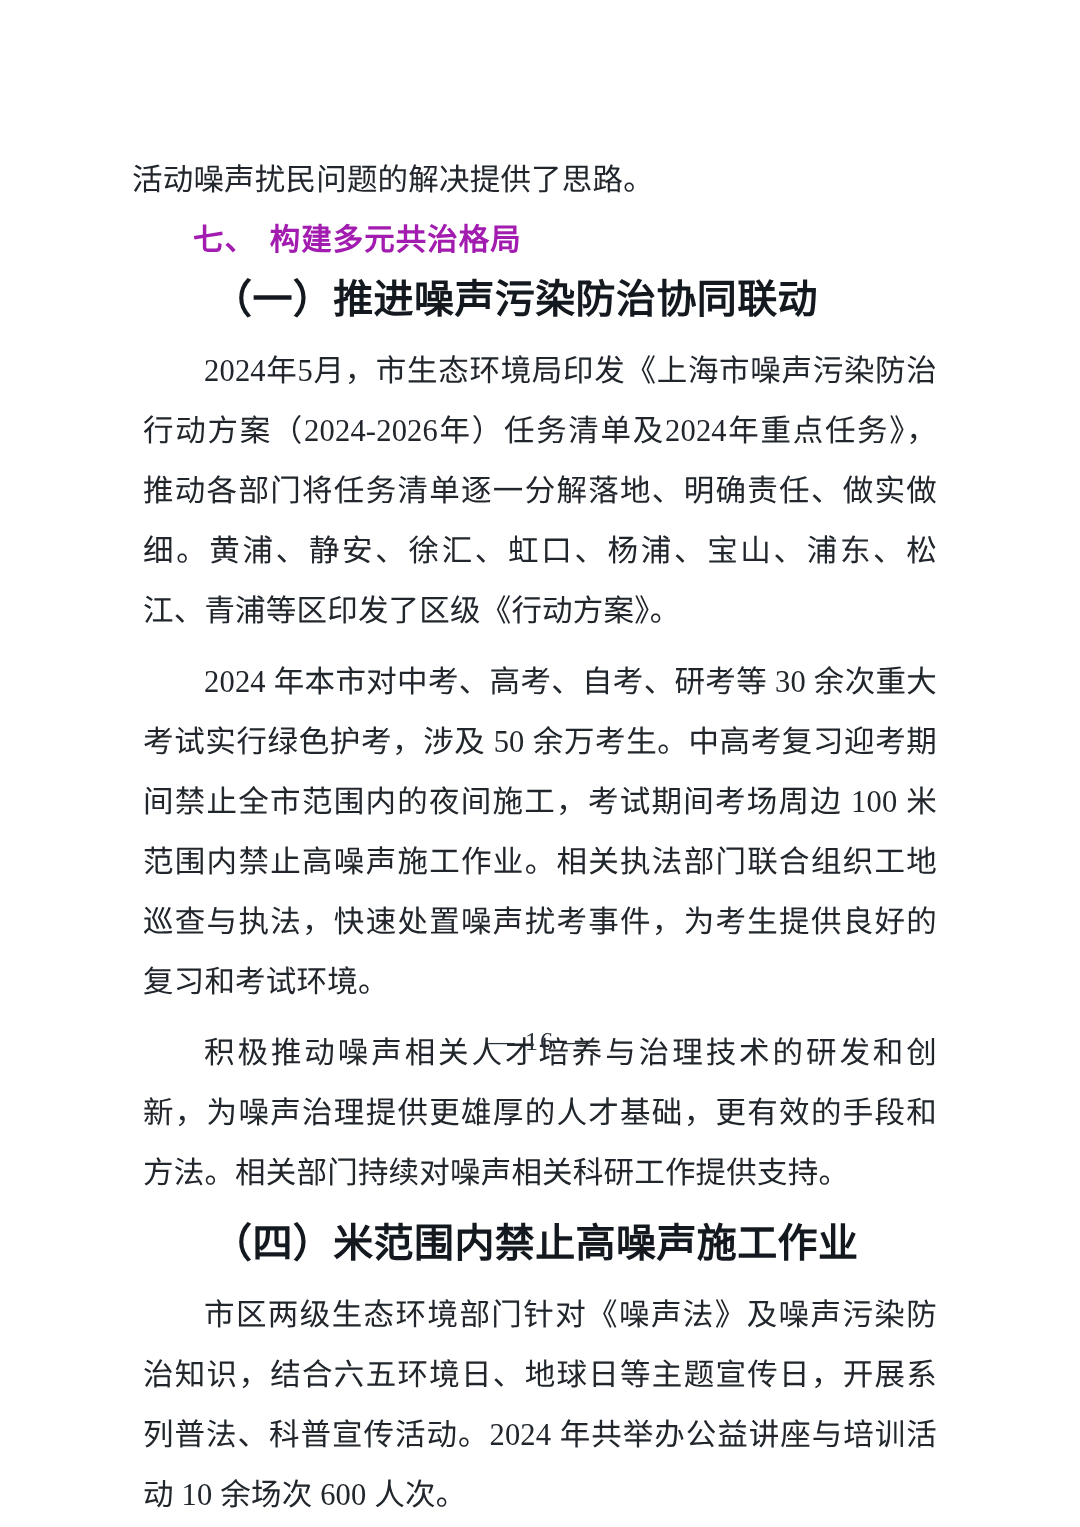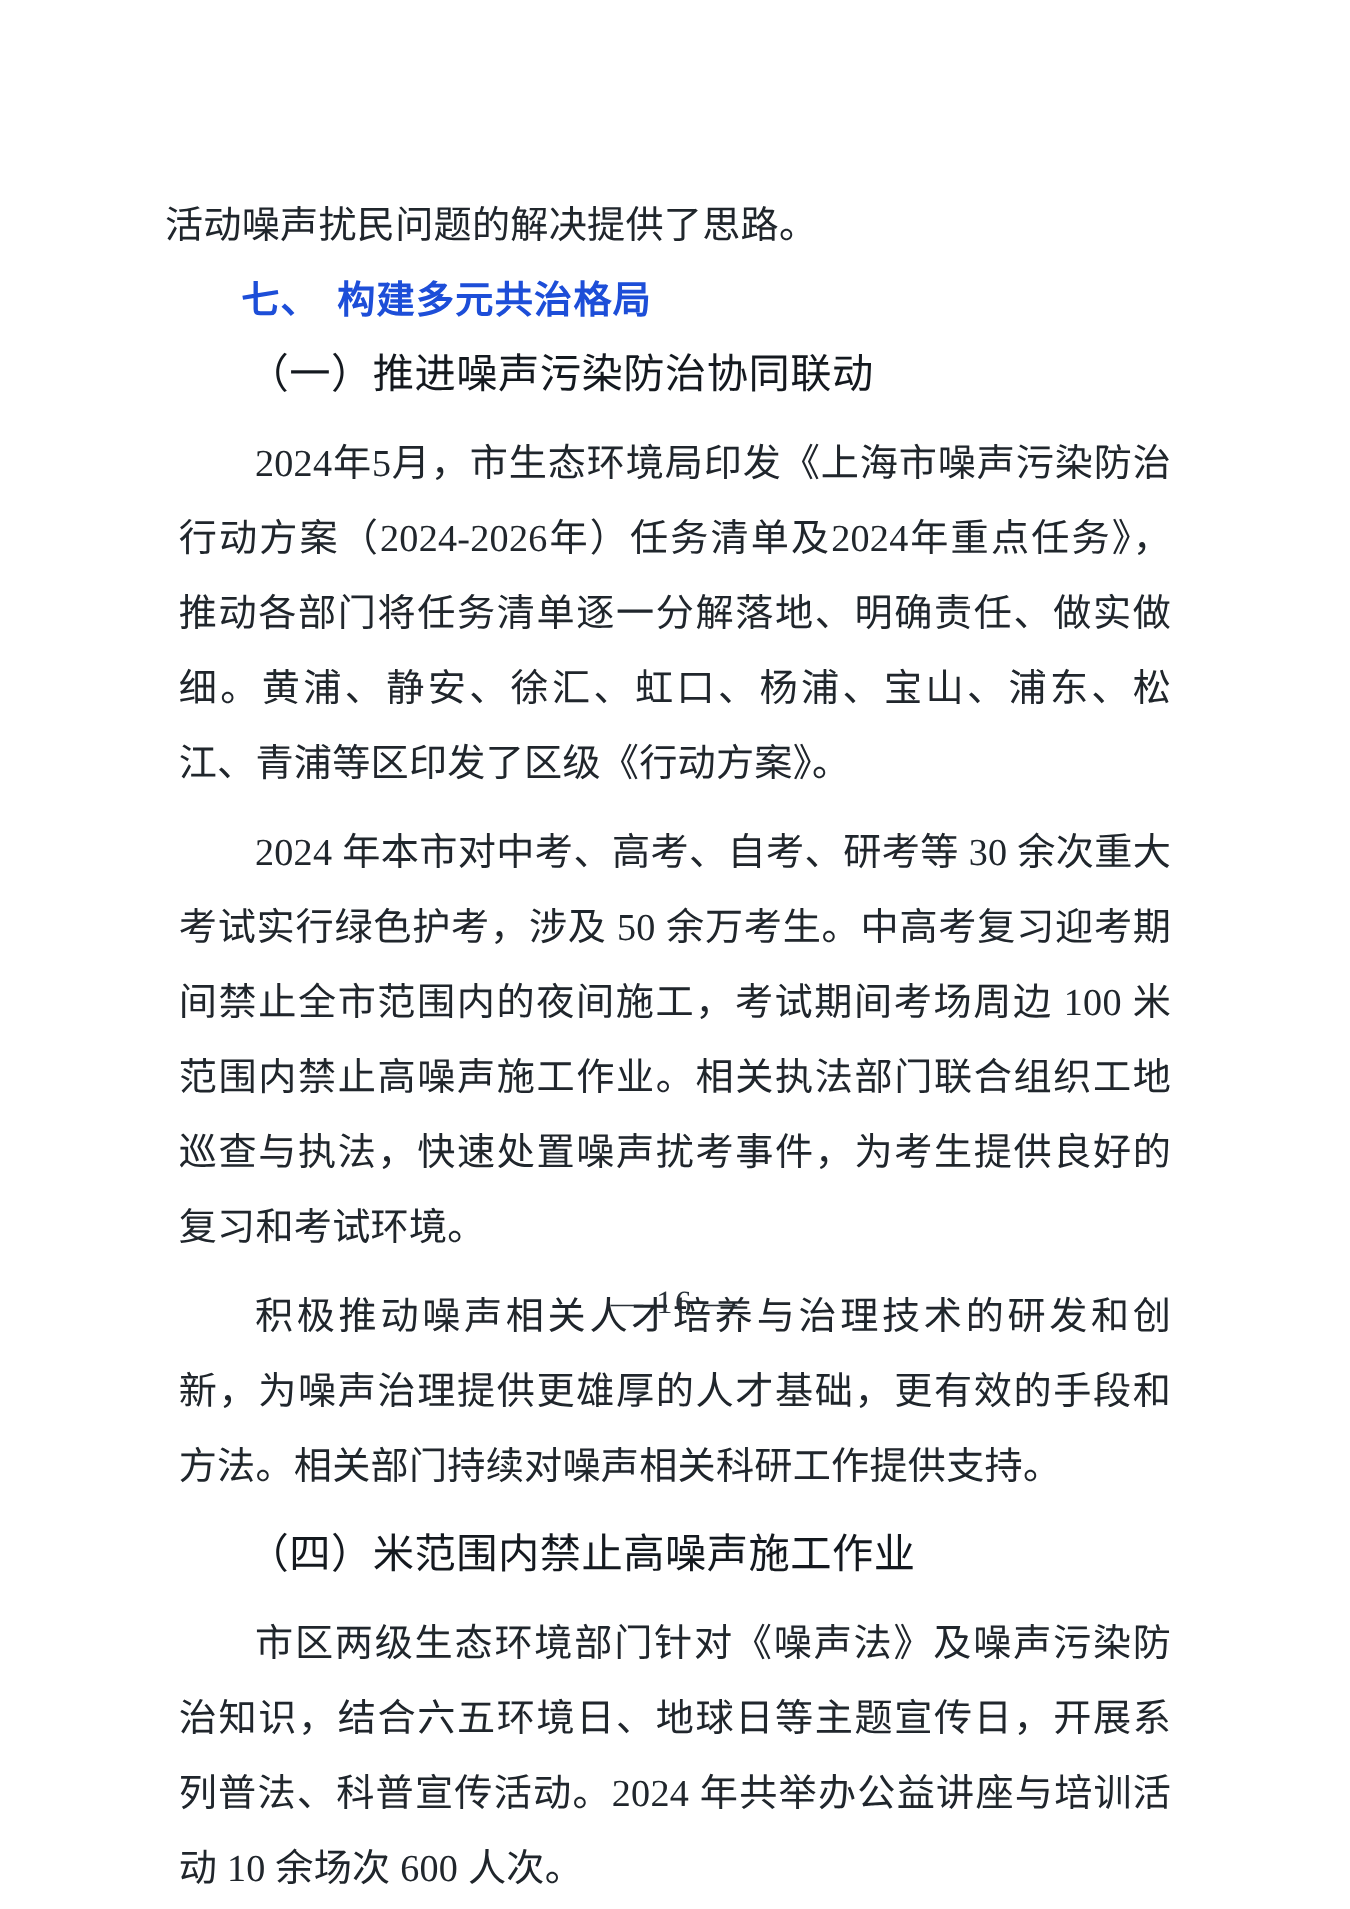--- a/index.html
+++ b/index.html
@@ -41,30 +41,30 @@
     margin: 0;
     text-indent: 0;
   }
   .heading-1 {
     margin: 0;
     font-weight: bold;
     font-size: 30.5px;
     line-height: 60px;
     text-indent: 2em;
     letter-spacing: 1px;
-    color: #1d4ed8;
+    color: #a21caf;
   }
   .heading-1 .num-gap {
     display: inline-block;
     width: 0.45em;
   }
   .heading-2 {
     margin: 0;
-    font-weight: normal;
-    font-size: 33px;
+    font-weight: bold;
+    font-size: 40px;
     line-height: 60px;
     text-indent: 2em;
     letter-spacing: 0.4px;
     color: #14191f;
   }
   .footer {
     position: absolute;
     left: 0;
     right: 0;
     bottom: 68px;

